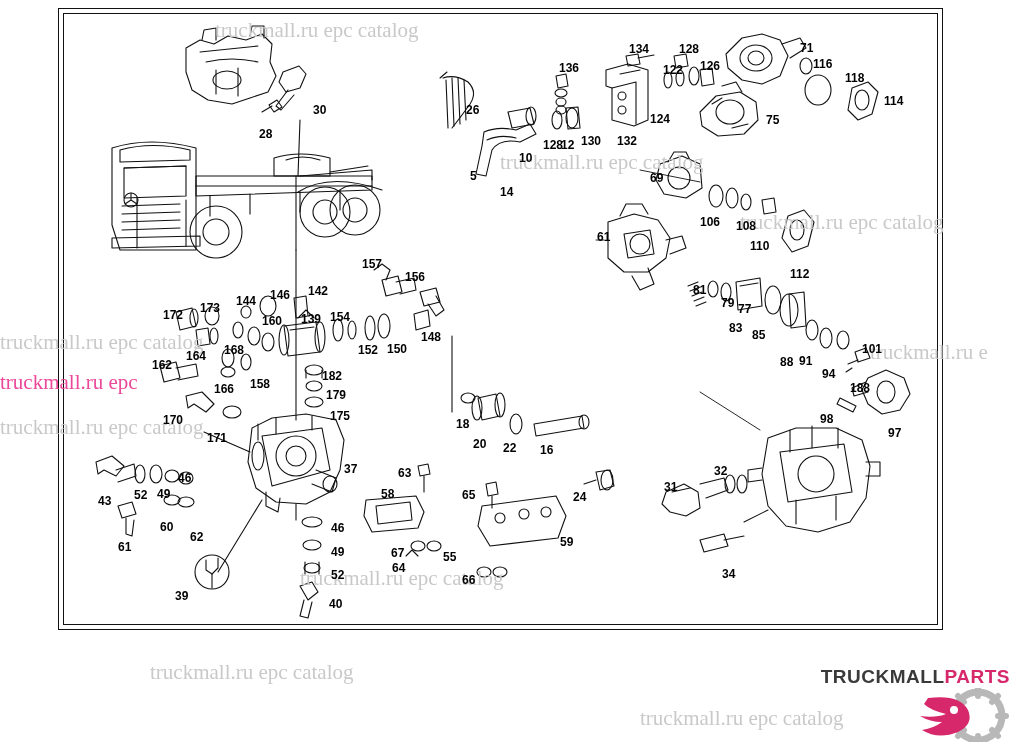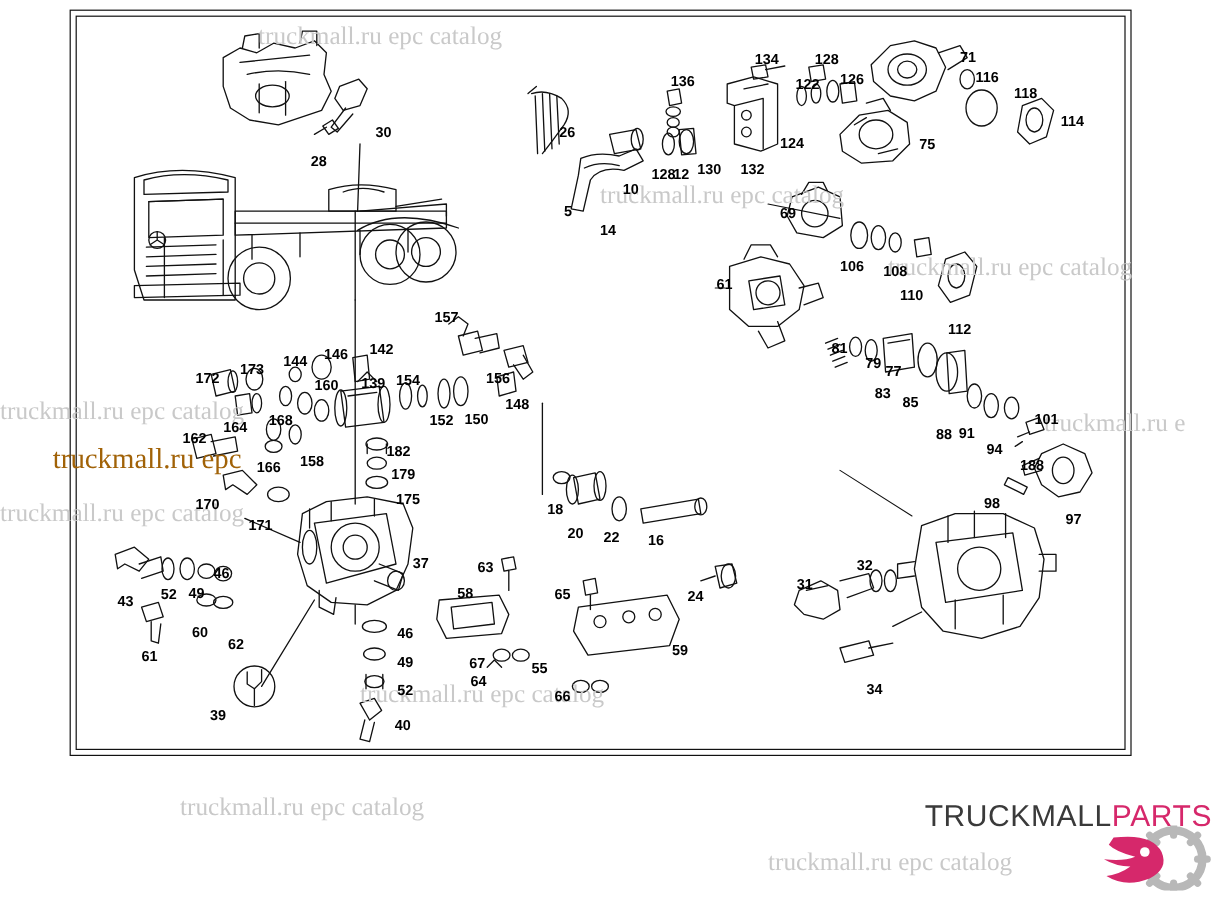--- a/index.html
+++ b/index.html
@@ -73,22 +73,22 @@
     right: 10px;
     bottom: 8px;
     width: 190px;
     height: 76px;
   }
   .brand-text {
     position: absolute;
     right: 4px;
     top: 0px;
     font-family: "Liberation Sans", sans-serif;
-    font-size: 25px;
-    font-weight: 400;
+    font-size: 19px;
+    font-weight: 700;
     letter-spacing: 0.5px;
     color: #3a3a3a;
     white-space: nowrap;
   }
   .brand-text .accent { color: #d6286b; }
   .brand-mark {
     position: absolute;
     right: 0px;
     top: 22px;
     width: 120px;
@@ -433,21 +433,21 @@
   </svg>
 
   <div class="plate-frame"></div>
   <div class="plate-frame-inner"></div>
 
   <div id="watermark-layer">
       <div class="wm" style="left: 215px; top: 18px; font-size: 21px; color: rgb(201, 201, 201);">truckmall.ru epc catalog</div>
       <div class="wm" style="left: 500px; top: 150px; font-size: 21px; color: rgb(201, 201, 201);">truckmall.ru epc catalog</div>
       <div class="wm" style="left: 740px; top: 210px; font-size: 21px; color: rgb(201, 201, 201);">truckmall.ru epc catalog</div>
       <div class="wm" style="left: 0px; top: 330px; font-size: 21px; color: rgb(201, 201, 201);">truckmall.ru epc catalog</div>
-      <div class="wm" style="left: 0px; top: 370px; font-size: 24px; color: #a16207; padding-left: 44px;">truckmall.ru epc</div>
+      <div class="wm" style="left: 0px; top: 370px; font-size: 21px; color: #ec4899;">truckmall.ru epc</div>
       <div class="wm" style="left: 870px; top: 340px; font-size: 21px; color: rgb(201, 201, 201);">truckmall.ru e</div>
       <div class="wm" style="left: 0px; top: 415px; font-size: 21px; color: rgb(201, 201, 201);">truckmall.ru epc catalog</div>
       <div class="wm" style="left: 300px; top: 566px; font-size: 21px; color: rgb(201, 201, 201);">truckmall.ru epc catalog</div>
       <div class="wm" style="left: 640px; top: 706px; font-size: 21px; color: rgb(201, 201, 201);">truckmall.ru epc catalog</div>
       <div class="wm" style="left: 150px; top: 660px; font-size: 21px; color: rgb(201, 201, 201);">truckmall.ru epc catalog</div>
     </div>
 
   <div id="callout-layer">
       <div class="callout" style="left: 313px; top: 104px;">30</div>
       <div class="callout" style="left: 259px; top: 128px;">28</div>
@@ -482,21 +482,21 @@
       <div class="callout" style="left: 729px; top: 322px;">83</div>
       <div class="callout" style="left: 752px; top: 329px;">85</div>
       <div class="callout" style="left: 780px; top: 356px;">88</div>
       <div class="callout" style="left: 799px; top: 355px;">91</div>
       <div class="callout" style="left: 822px; top: 368px;">94</div>
       <div class="callout" style="left: 862px; top: 343px;">101</div>
       <div class="callout" style="left: 850px; top: 382px;">188</div>
       <div class="callout" style="left: 888px; top: 427px;">97</div>
       <div class="callout" style="left: 820px; top: 413px;">98</div>
       <div class="callout" style="left: 362px; top: 258px;">157</div>
-      <div class="callout" style="left: 405px; top: 271px; margin-top: 38px;">156</div>
+      <div class="callout" style="left: 405px; top: 271px;">156</div>
       <div class="callout" style="left: 308px; top: 285px;">142</div>
       <div class="callout" style="left: 270px; top: 289px;">146</div>
       <div class="callout" style="left: 236px; top: 295px;">144</div>
       <div class="callout" style="left: 200px; top: 302px;">173</div>
       <div class="callout" style="left: 163px; top: 309px;">172</div>
       <div class="callout" style="left: 301px; top: 313px;">139</div>
       <div class="callout" style="left: 330px; top: 311px;">154</div>
       <div class="callout" style="left: 421px; top: 331px;">148</div>
       <div class="callout" style="left: 262px; top: 315px;">160</div>
       <div class="callout" style="left: 358px; top: 344px;">152</div>

